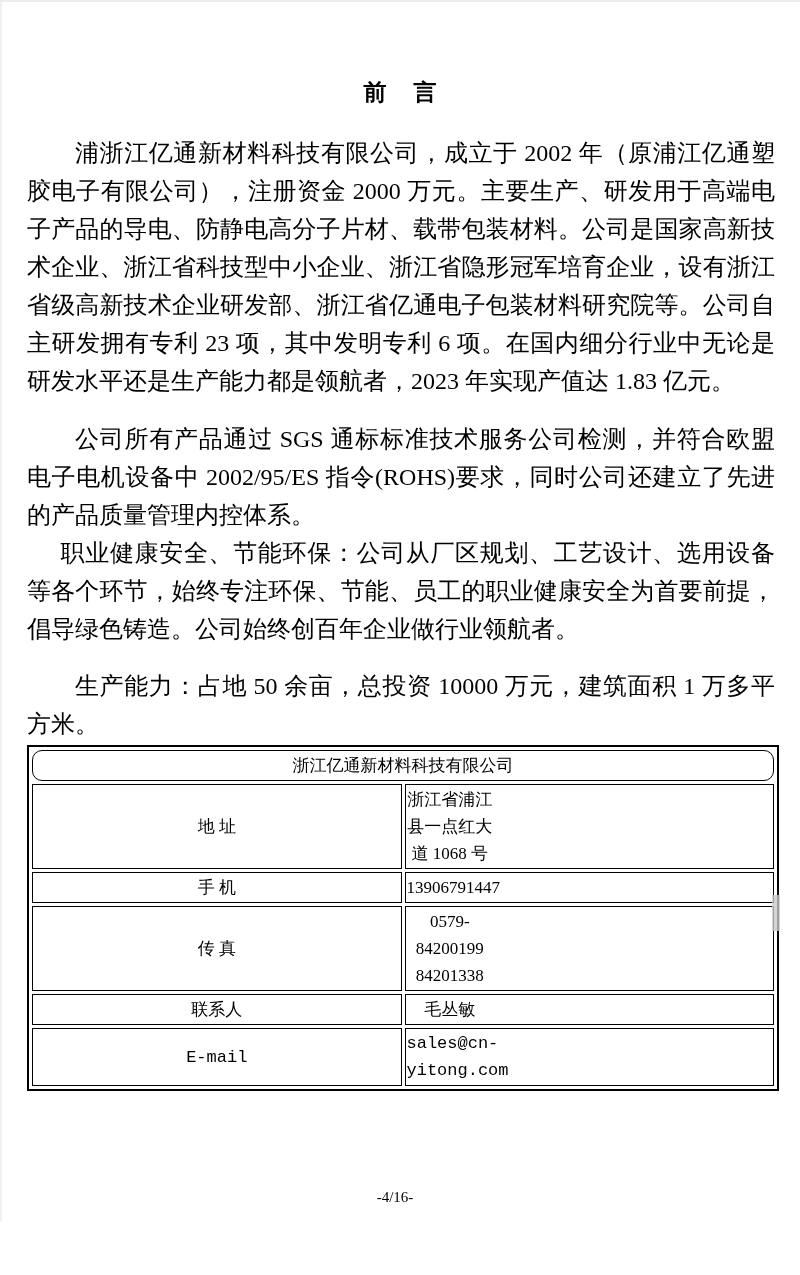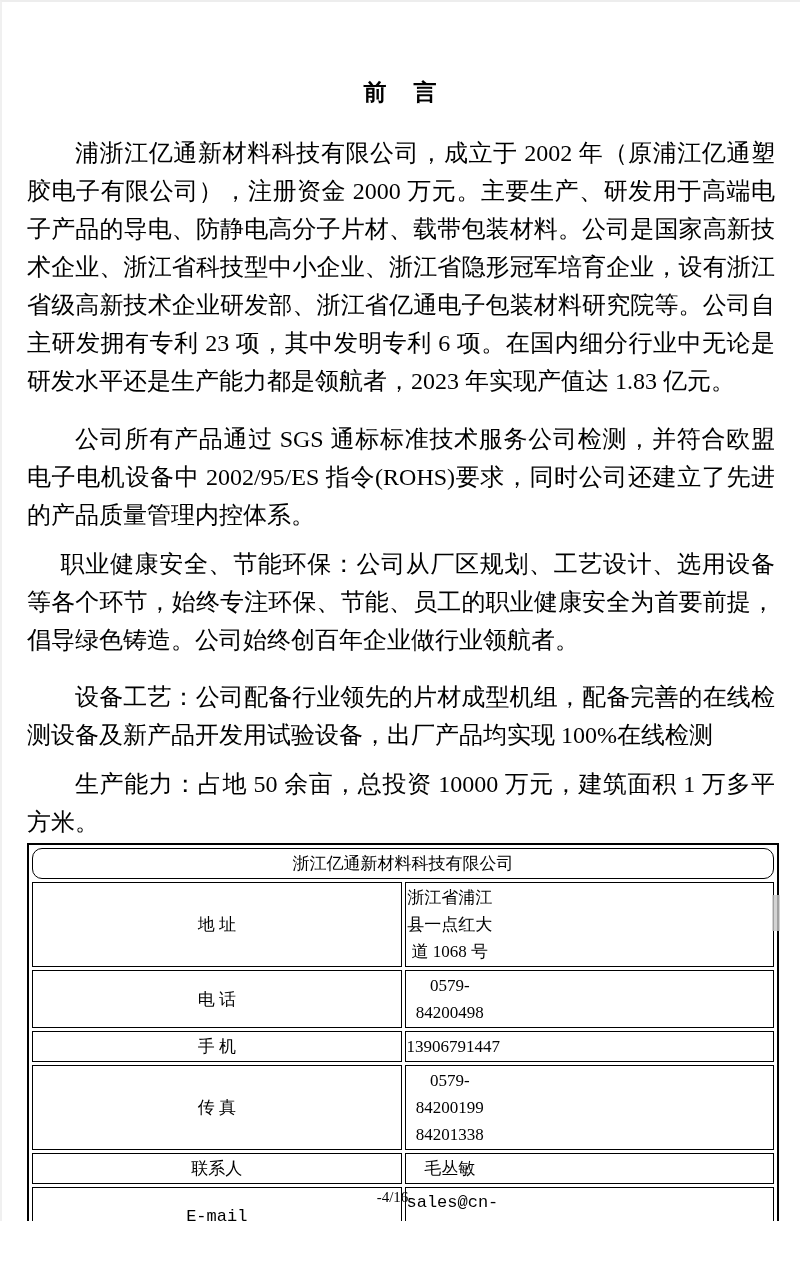--- a/index.html
+++ b/index.html
@@ -26,21 +26,21 @@
     letter-spacing: 2px;
   }
   p.body {
     margin: 0;
     font-size: 24px;
     line-height: 38px;
     text-align: justify;
     text-indent: 2em;
   }
   p.mb-lg { margin-bottom: 20px; }
-  p.mb-md { margin-bottom: 19px; margin-top: 11px; }
+  p.mb-md { margin-bottom: 19px; }
   p.mb-sm { margin-bottom: 11px; }
   p.indent-sm { text-indent: 1.4em; }
   table.info {
     width: 752px;
     margin: 2px 0 0 0;
     border: 2px solid #000;
     border-collapse: separate;
     border-spacing: 3px;
     table-layout: fixed;
   }
@@ -79,36 +79,31 @@
 
   <h1 class="doc-title">前　言</h1>
 
   <p class="body mb-lg">浦浙江亿通新材料科技有限公司，成立于 2002 年（原浦江亿通塑胶电子有限公司），注册资金 2000 万元。主要生产、研发用于高端电子产品的导电、防静电高分子片材、载带包装材料。公司是国家高新技术企业、浙江省科技型中小企业、浙江省隐形冠军培育企业，设有浙江省级高新技术企业研发部、浙江省亿通电子包装材料研究院等。公司自主研发拥有专利 23 项，其中发明专利 6 项。在国内细分行业中无论是研发水平还是生产能力都是领航者，2023 年实现产值达 1.83 亿元。</p>
 
 
   <p class="body">公司所有产品通过 SGS 通标标准技术服务公司检测，并符合欧盟电子电机设备中 2002/95/ES 指令(ROHS)要求，同时公司还建立了先进的产品质量管理内控体系。</p>
 
   <p class="body indent-sm mb-md">职业健康安全、节能环保：公司从厂区规划、工艺设计、选用设备等各个环节，始终专注环保、节能、员工的职业健康安全为首要前提，倡导绿色铸造。公司始终创百年企业做行业领航者。</p>
 
-  <p class="body mb-sm">设备工艺：公司配备行业领先的片材成型机组，配备完善的在线检测设备及新产品开发用试验设备，出厂产品均实现 100%在线检测</p>
 
   <p class="body">生产能力：占地 50 余亩，总投资 10000 万元，建筑面积 1 万多平方米。</p>
 
   <table class="info">
     <tbody>
       <tr>
         <td class="th-company" colspan="2">浙江亿通新材料科技有限公司</td>
       </tr>
       <tr>
         <td class="label">地 址</td>
         <td class="val">浙江省浦江县一点红大道 1068 号</td>
-      </tr>
-      <tr>
-        <td class="label">电 话</td>
-        <td class="val">0579-84200498</td>
       </tr>
       <tr>
         <td class="label">手 机</td>
         <td class="val">13906791447</td>
       </tr>
       <tr>
         <td class="label">传 真</td>
         <td class="val">0579-84200199 84201338</td>
       </tr>
       <tr>

